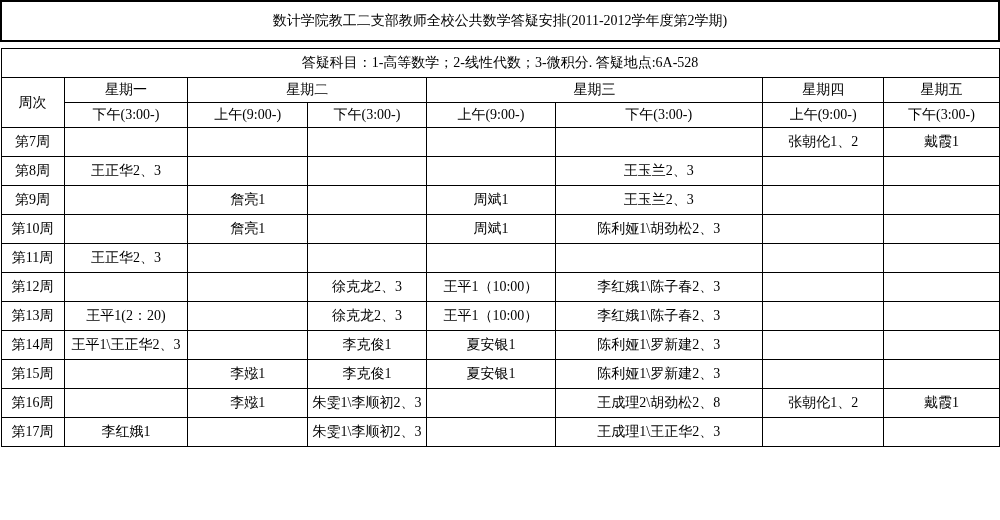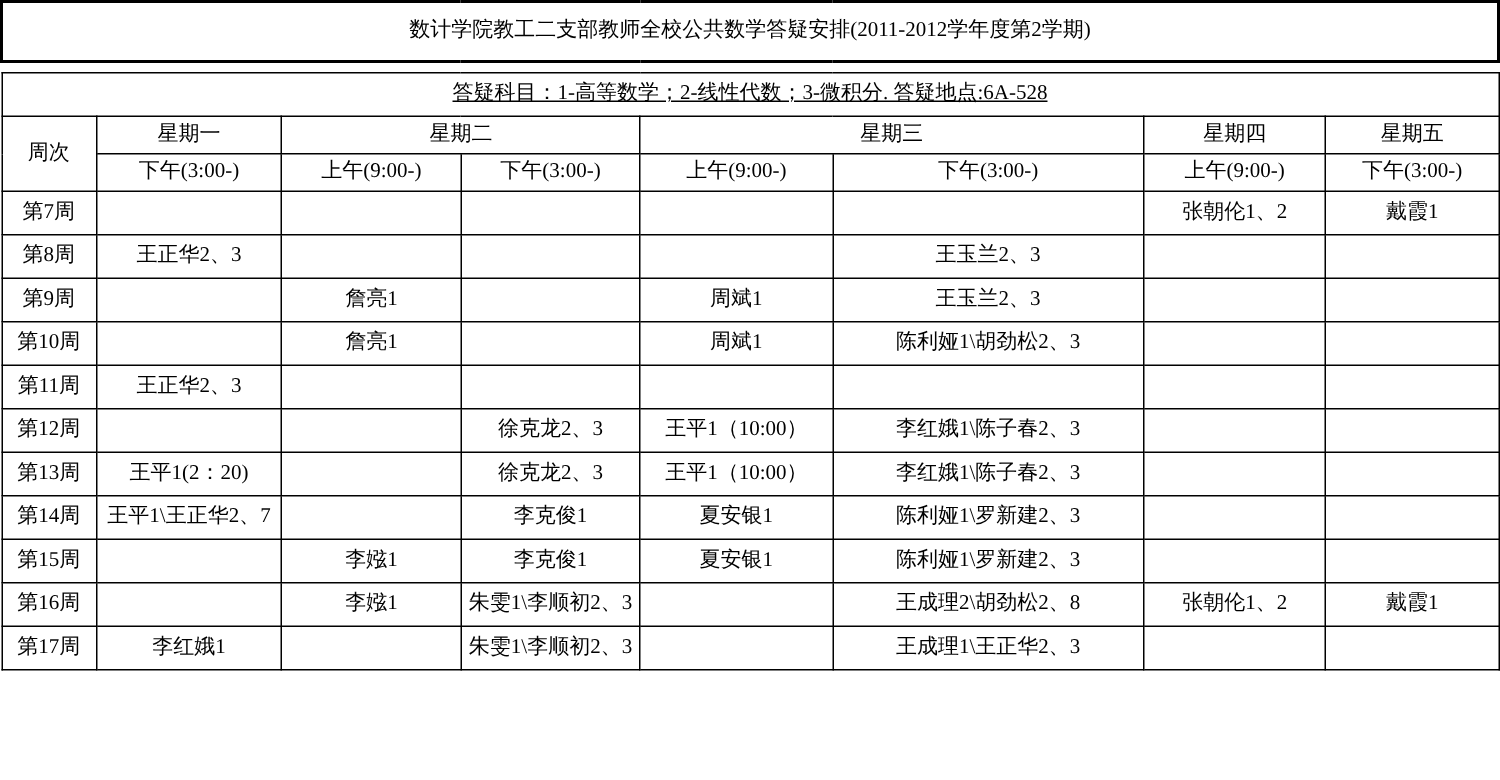--- a/index.html
+++ b/index.html
@@ -41,21 +41,20 @@
     height: 38px;
     font-size: 25px;
     font-weight: bold;
     letter-spacing: 0px;
     font-family: "Liberation Serif", "DejaVu Serif", serif;
   }
   .subject-cell {
     height: 28px;
     font-size: 16px;
     font-weight: bold;
-    text-decoration: underline;
   }
   .weekcol-head {
     font-size: 15px;
     font-weight: bold;
     width: 56px;
   }
   .day-head {
     font-size: 15px;
     font-weight: bold;
     height: 24px;
@@ -193,21 +192,21 @@
         <td class="cell">王平1(2：20)</td>
         <td class="cell"></td>
         <td class="cell">徐克龙2、3</td>
         <td class="cell">王平1（10:00）</td>
         <td class="cell">李红娥1\陈子春2、3</td>
         <td class="cell"></td>
         <td class="cell"></td>
       </tr>
       <tr>
         <td class="week-label">第14周</td>
-        <td class="cell">王平1\王正华2、7</td>
+        <td class="cell">王平1\王正华2、3</td>
         <td class="cell"></td>
         <td class="cell">李克俊1</td>
         <td class="cell">夏安银1</td>
         <td class="cell">陈利娅1\罗新建2、3</td>
         <td class="cell"></td>
         <td class="cell"></td>
       </tr>
       <tr>
         <td class="week-label">第15周</td>
         <td class="cell"></td>

